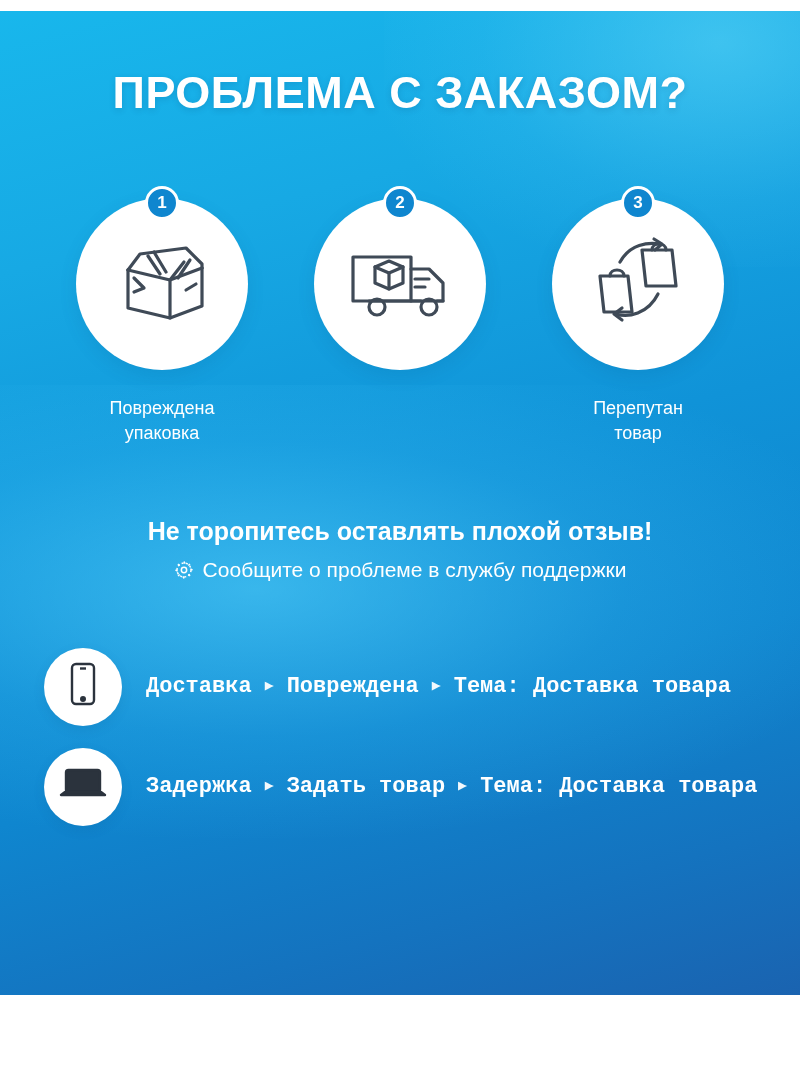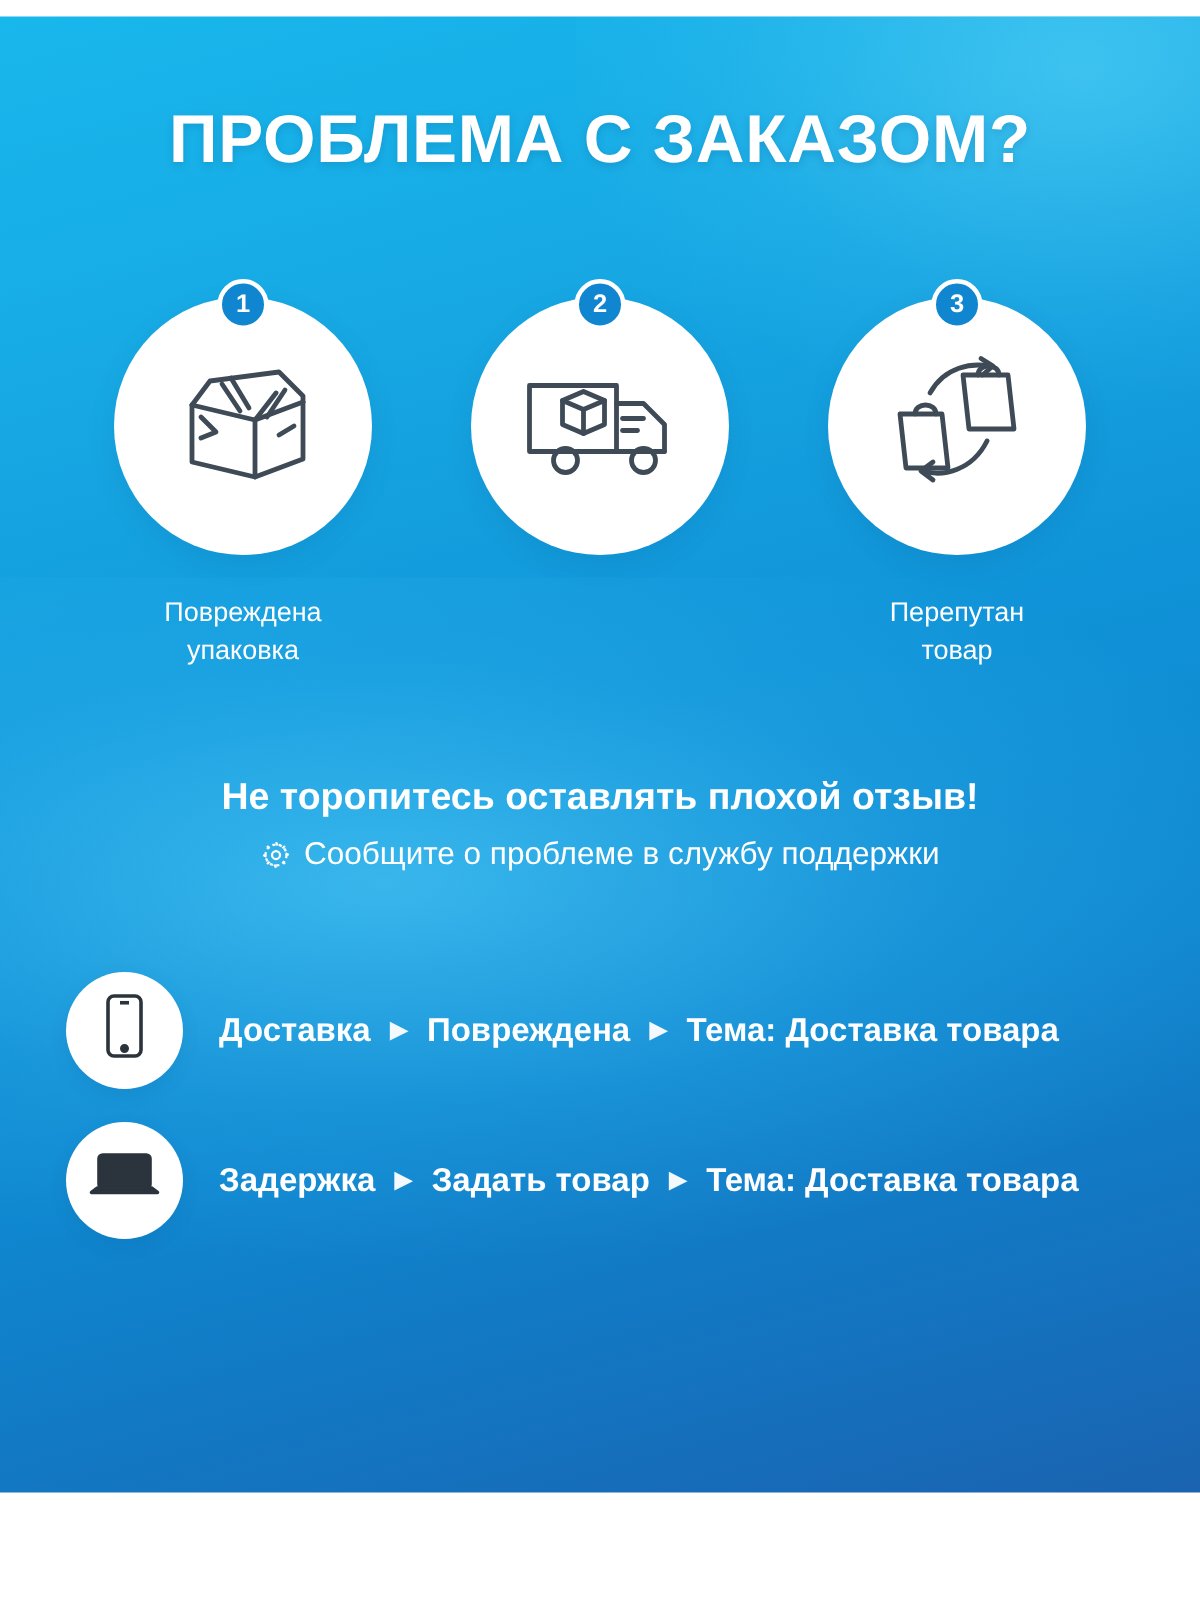--- a/index.html
+++ b/index.html
@@ -125,20 +125,21 @@
     gap: 9px;
     color: #ffffff;
     font-size: 21px;
   }
   .gear-icon svg { display: block; }
 
   
   .paths {
     margin-top: 66px;
     padding-left: 44px;
+    font-family: Liberation Mono, monospace;
   }
   .path-row {
     display: flex;
     align-items: center;
     gap: 24px;
     margin-bottom: 22px;
   }
   .path-circle {
     width: 78px;
     height: 78px;

